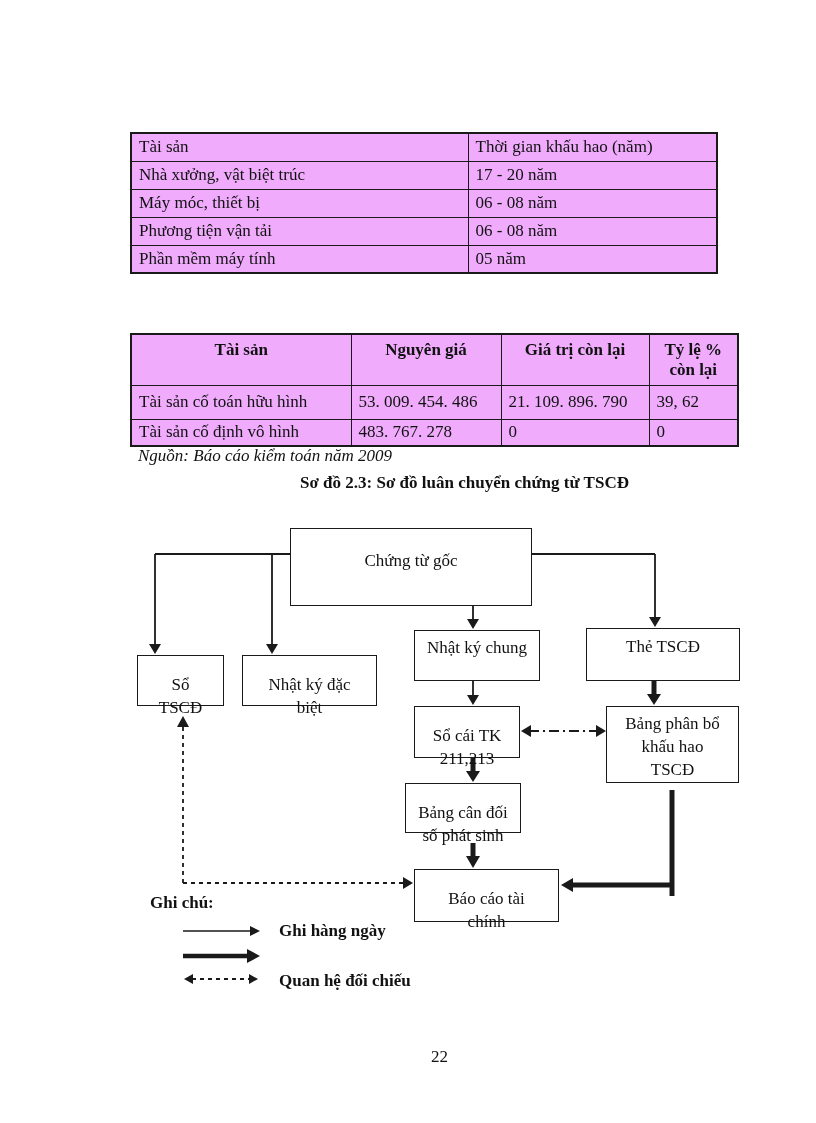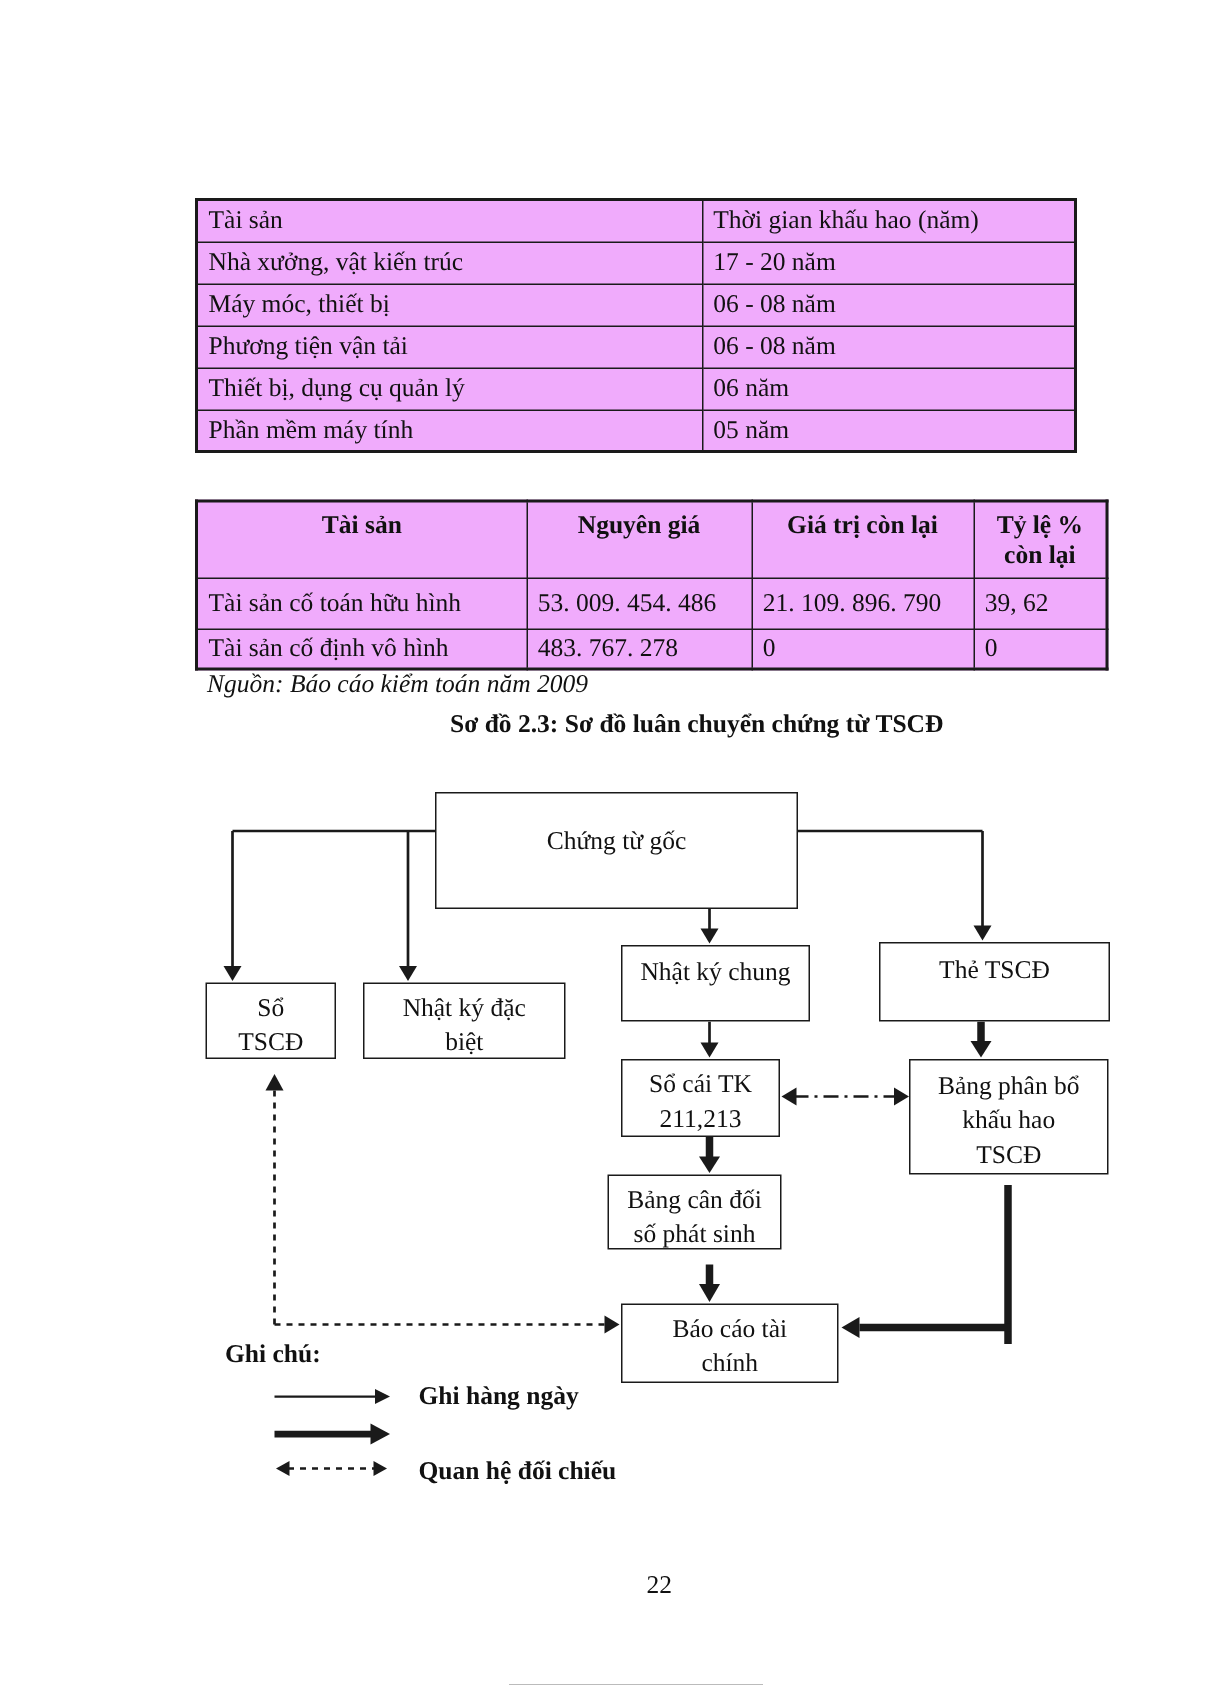--- a/index.html
+++ b/index.html
@@ -21,55 +21,51 @@
   .t2 .r2 td { height:27px; vertical-align:middle; }
   
   .abs { position:absolute; }
   .src-note { left:138px; top:446px; font-style:italic; font-size:17px; }
   .dia-title { left:300px; top:473px; font-weight:bold; font-size:17px; }
   .pagenum { left:431px; top:1047px; font-size:17px; }
   
   .fbox {
     position:absolute; border:1px solid #1a1a1a; background:#fff;
     font-size:17px; line-height:23px; text-align:center;
-    white-space:pre-line; padding-top:4px;
+    white-space:pre-line; padding-top:17px;
   }
   .svg-layer { position:absolute; left:0; top:0; width:816px; height:1123px; pointer-events:none; }
   .legend-label { position:absolute; font-weight:bold; font-size:17px; }
 </style>
 </head>
 <body>
 
 <div class="page">
 
   <table class="t1">
     <colgroup>
         <col style="width:337px">
         <col style="width:249px">
       </colgroup>
     <tbody>
       <tr>
         <td>Tài sản</td>
         <td>Thời gian khấu hao (năm)</td>
       </tr>
       <tr>
-        <td>Nhà xưởng, vật kiến trúc</td>
+        <td>Nhà xưởng, vật biệt trúc</td>
         <td>17 - 20 năm</td>
       </tr>
       <tr>
         <td>Máy móc, thiết bị</td>
         <td>06 - 08 năm</td>
       </tr>
       <tr>
         <td>Phương tiện vận tải</td>
         <td>06 - 08 năm</td>
-      </tr>
-      <tr>
-        <td>Thiết bị, dụng cụ quản lý</td>
-        <td>06 năm</td>
       </tr>
       <tr>
         <td>Phần mềm máy tính</td>
         <td>05 năm</td>
       </tr>
     </tbody>
   </table>
 
   <table class="t2">
     <colgroup>

